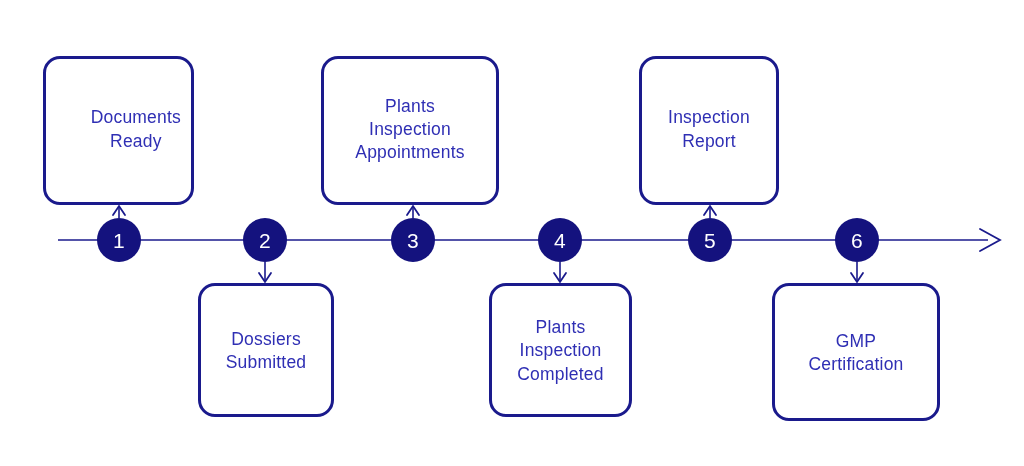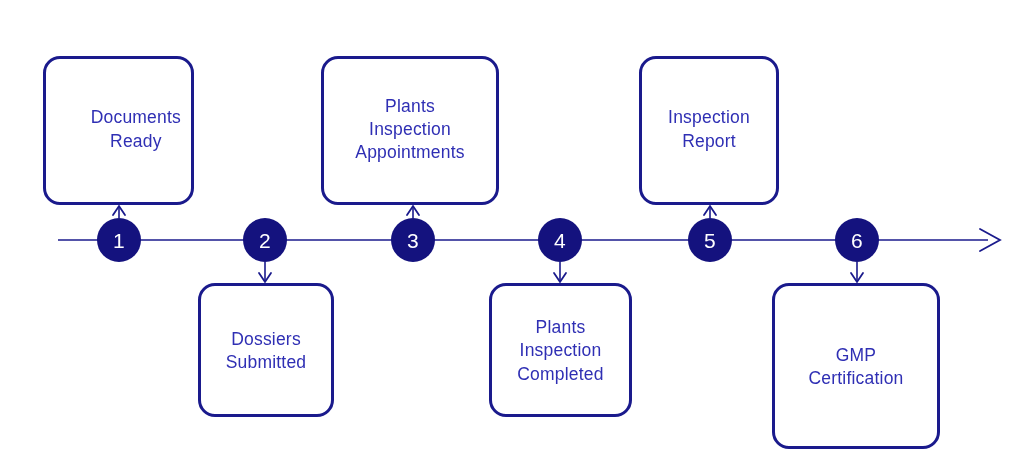--- a/index.html
+++ b/index.html
@@ -122,19 +122,19 @@
       </div>
       <div class="card bottom" style="left: 489px; top: 283px; width: 143px; height: 134px;">
         <div class="card-label">Plants
 Inspection
 Completed</div>
       </div>
       <div class="card top" style="left: 639px; top: 56px; width: 140px; height: 149px;">
         <div class="card-label">Inspection
 Report</div>
       </div>
-      <div class="card bottom" style="left: 772px; top: 283px; width: 168px; height: 166px;">
+      <div class="card bottom" style="left: 772px; top: 283px; width: 168px; height: 138px;">
         <div class="card-label">GMP
 Certification</div>
       </div>
     </div>
 
 </div>
 
 </body></html>

